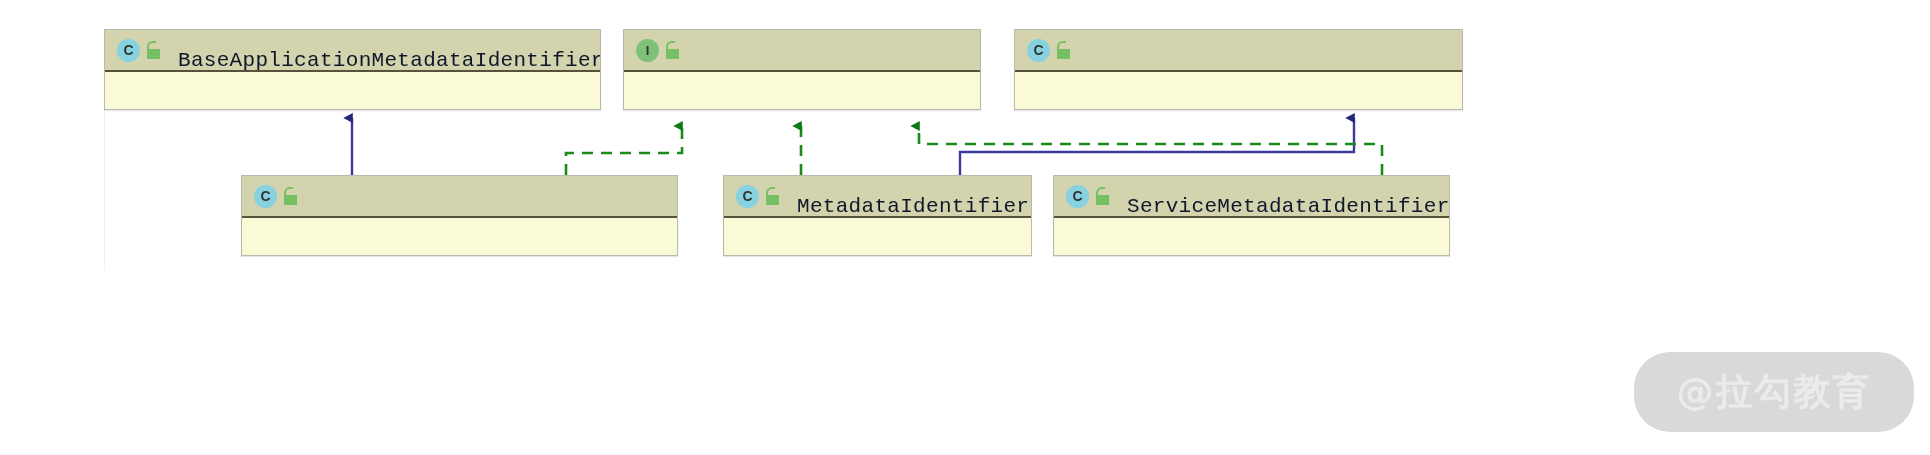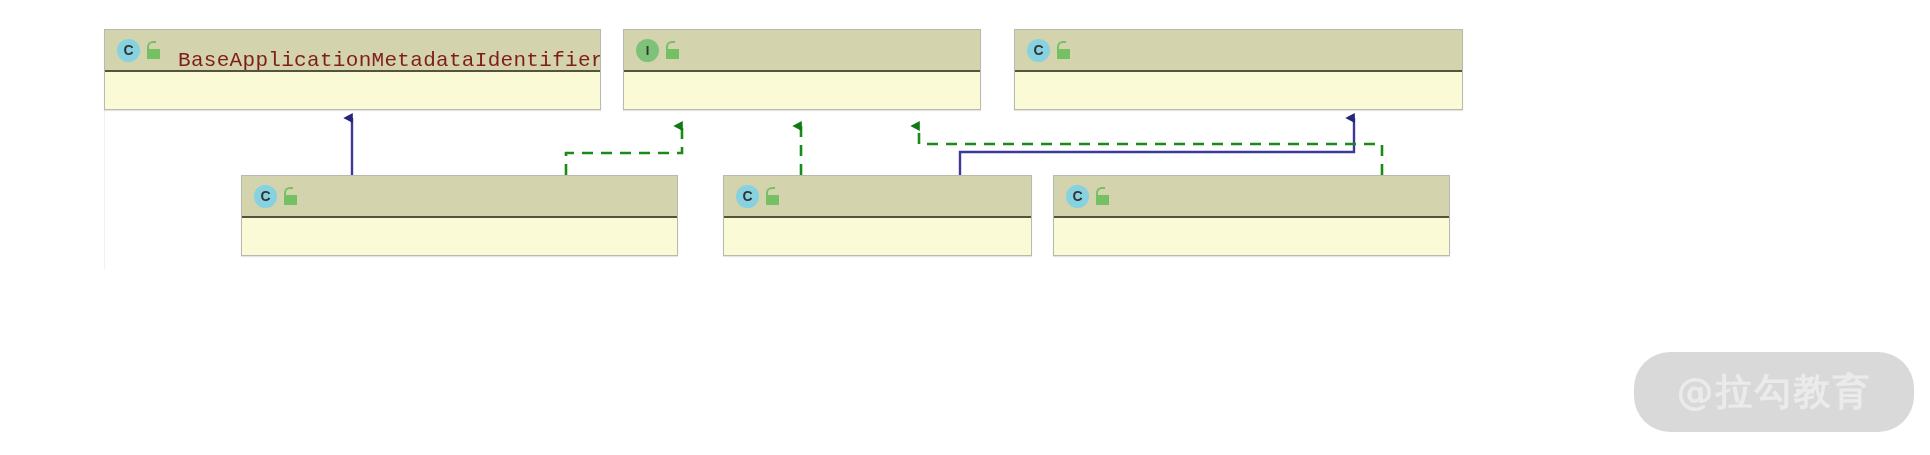--- a/index.html
+++ b/index.html
@@ -51,21 +51,21 @@
     overflow: hidden;
   }
   .uml-body {
     height: 31px;
     background: #fafad7;
   }
 
   .uml-title {
     font-family: "Liberation Mono", "DejaVu Sans Mono", monospace;
     font-size: 21px;
-    color: #7f1d1d;
+    color: #0f172a;
     letter-spacing: 0.3px;
     padding-left: 16px;
     line-height: 1;
     margin-top: 20px;
   }
 
   
   .type-badge {
     flex: 0 0 auto;
     width: 23px;
@@ -205,30 +205,32 @@
         </div>
         <div class="uml-body" style="height: 37px;"></div>
       </div>
       <div class="uml-class" style="left: 723px; top: 175px; width: 309px; height: 81px;">
         <div class="uml-header">
           <span class="type-badge kind-class">C</span>
           <span class="lock-icon">
             <span class="lock-shackle"></span>
             <span class="lock-body"></span>
           </span>
+          <span class="uml-title">MetadataIdentifier</span>
         </div>
         <div class="uml-body" style="height: 37px;"></div>
       </div>
       <div class="uml-class" style="left: 1053px; top: 175px; width: 397px; height: 81px;">
         <div class="uml-header">
           <span class="type-badge kind-class">C</span>
           <span class="lock-icon">
             <span class="lock-shackle"></span>
             <span class="lock-body"></span>
           </span>
+          <span class="uml-title">ServiceMetadataIdentifier</span>
         </div>
         <div class="uml-body" style="height: 37px;"></div>
       </div>
     </div>
 
   <div id="watermark" style="left: 1634px; top: 352px; width: 280px; height: 80px; background: rgb(217, 217, 217); color: rgb(235, 235, 235);">
     <span>@拉勾教育</span>
   </div>
 
 </div>

